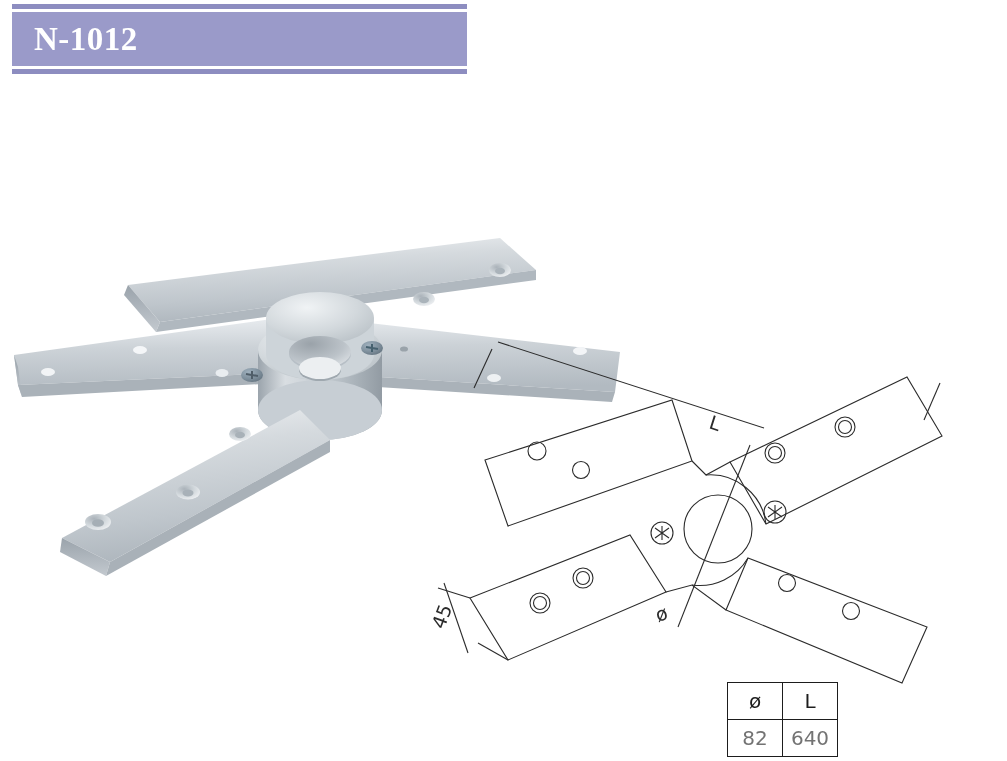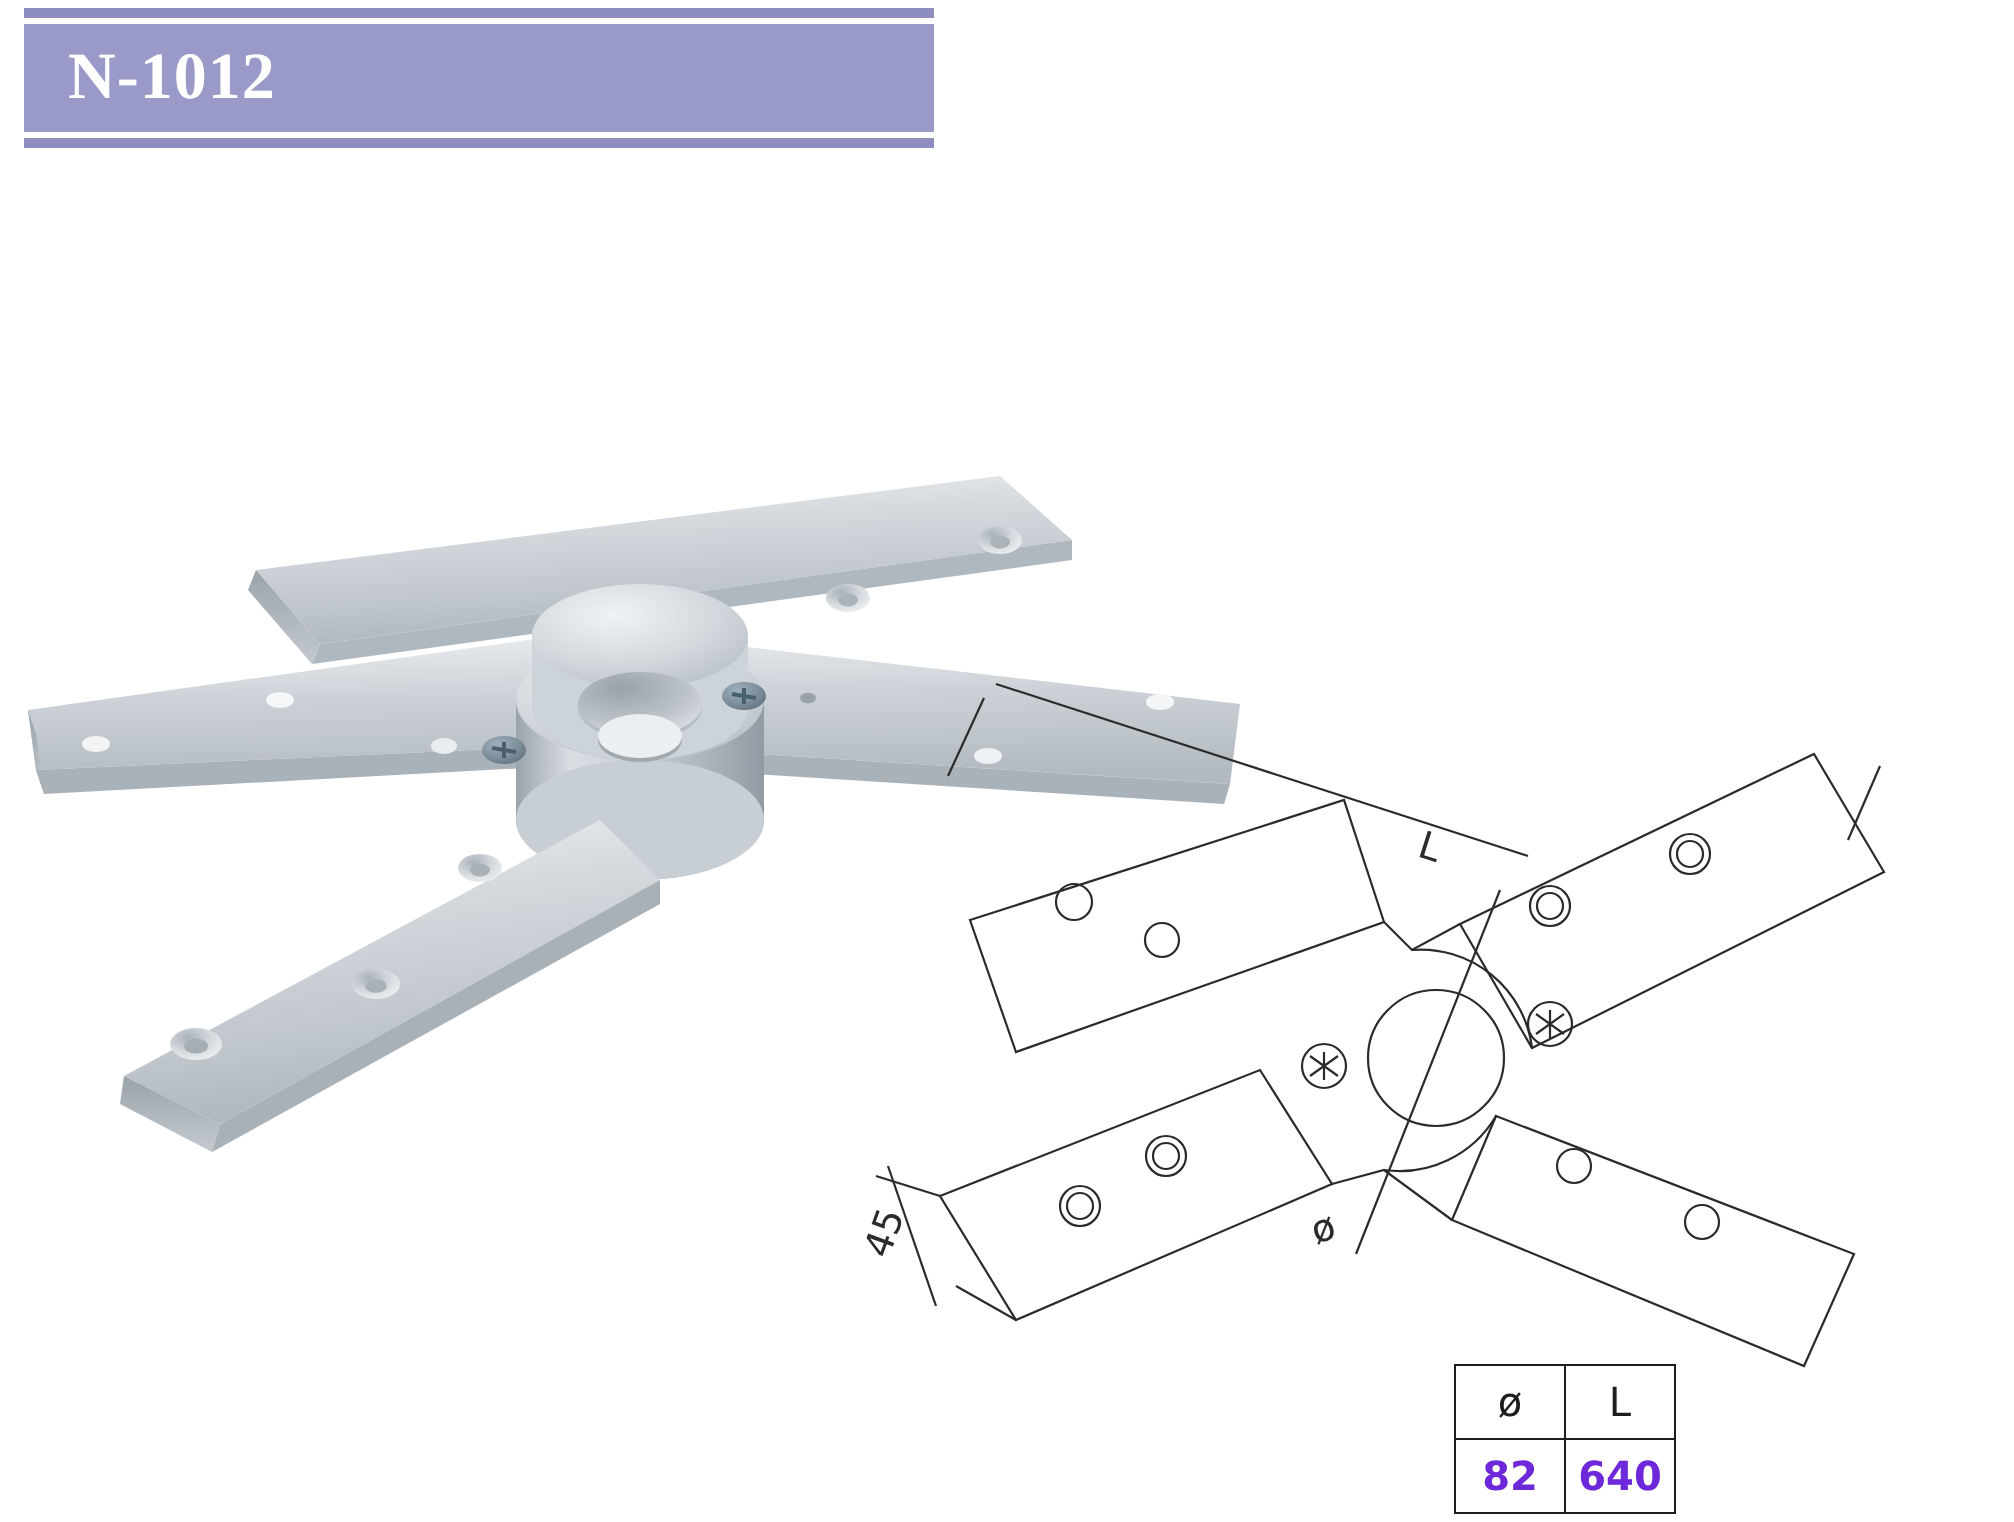--- a/index.html
+++ b/index.html
@@ -77,22 +77,22 @@
     border-collapse: collapse;
   }
   #spec-table td, #spec-table th {
     border: 1.3px solid #1d1d1d;
     width: 54px;
     height: 36px;
     text-align: center;
     vertical-align: middle;
     font-family: "DejaVu Sans", sans-serif;
     font-size: 20px;
-    font-weight: bold;
-    color: #6d28d9;
+    font-weight: normal;
+    color: #737373;
     padding: 0;
   }
   #spec-table th {
     color: #1d1d1d;
     font-weight: normal;
   }
   svg { display: block; overflow: visible; }
 </style>
 </head>
 <body>

